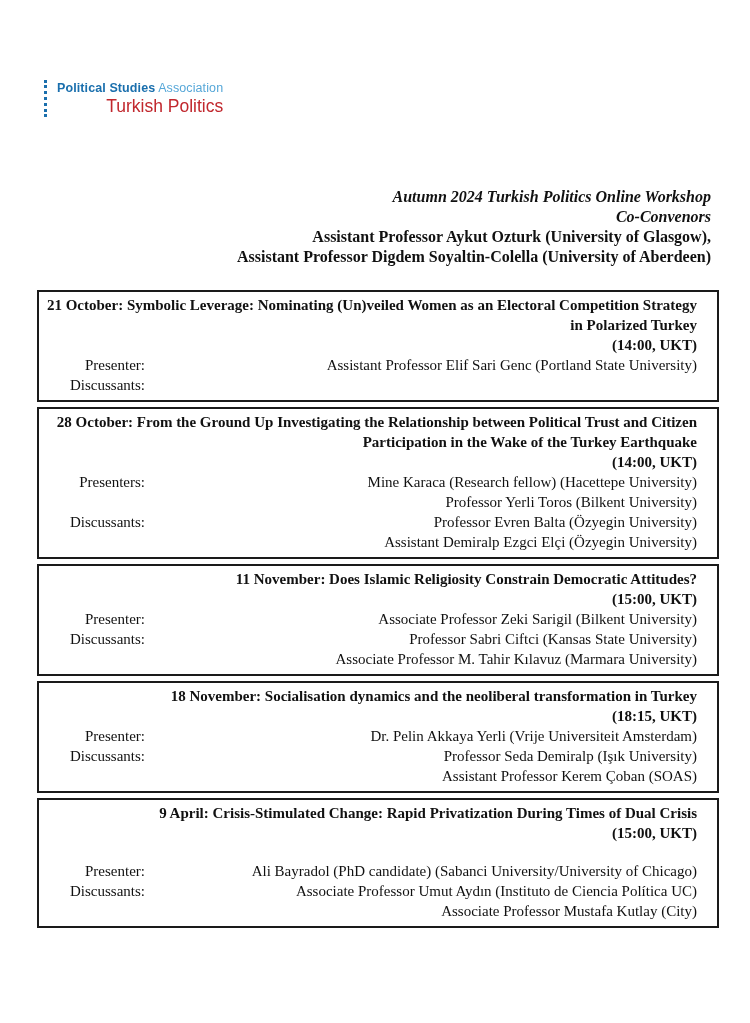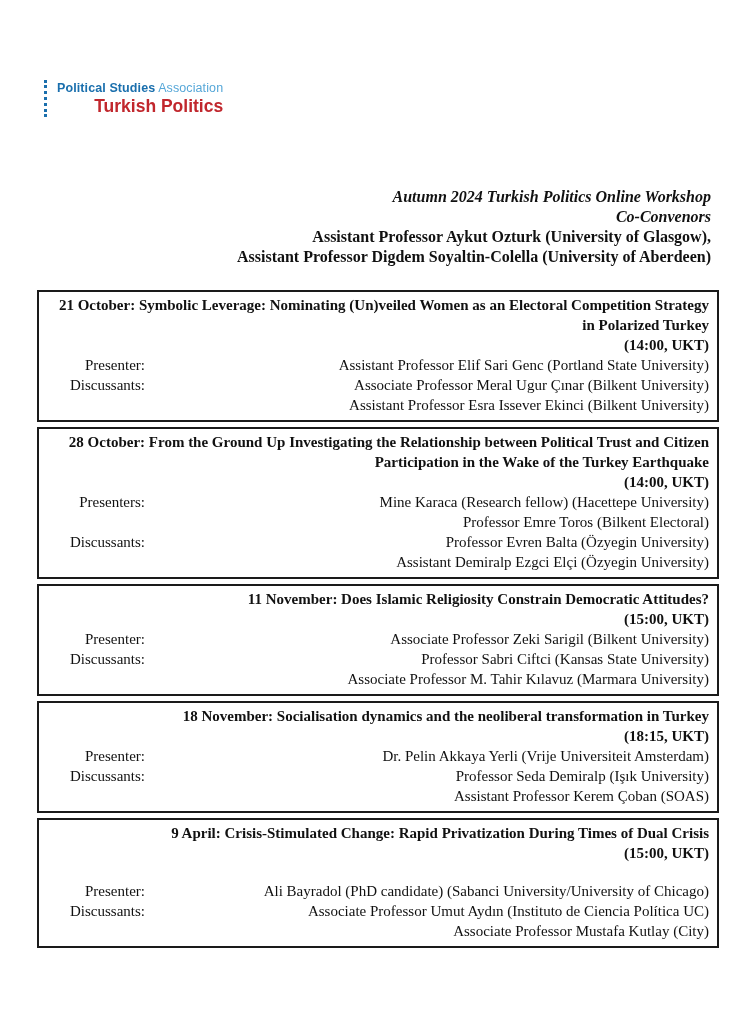--- a/index.html
+++ b/index.html
@@ -40,21 +40,21 @@
     font-weight: bold;
     color: var(--brand-blue, #1a6fad);
   }
   .logo-org .org-light {
     font-weight: normal;
     color: var(--brand-light-blue, #56a7d8);
   }
   .logo-group {
     font-size: 17.5px;
     line-height: 21px;
-    font-weight: bold;
+    font-weight: normal;
     color: var(--brand-red, #c1272d);
   }
 
   
   .intro {
     position: absolute;
     left: 41px;
     top: 187px;
     width: 670px;
     font-size: 16px;
@@ -68,21 +68,21 @@
     position: absolute;
     left: 37px;
     top: 290px;
     width: 682px;
   }
   .session {
     box-sizing: border-box;
     width: 682px;
     border: 2px solid #1a1a1a;
     margin-bottom: 5px;
-    padding: 3px 8px 5px 6px;
+    padding: 3px 20px 5px 6px;
     font-size: 15px;
     line-height: 20px;
   }
   .session-title, .session-time { font-weight: bold; }
   .blank-line { height: 18px; }
   .people-row { display: flex; }
   .role-label { width: 100px; flex: 0 0 100px; }
   .names { flex: 1; }
 </style>
 </head>
@@ -115,37 +115,33 @@
       <div class="people">
     <div class="people-row">
       <div class="role-label">Presenter:</div>
       <div class="names">
               <div>Assistant Professor Elif Sari Genc (Portland State University)</div>
             </div>
     </div>
 
     <div class="people-row">
       <div class="role-label">Discussants:</div>
-      <div class="names">
-              <div>Associate Professor Meral Ugur Çınar (Bilkent University)</div>
-              <div>Assistant Professor Esra Issever Ekinci (Bilkent University)</div>
-            </div>
     </div>
   </div>
     </div>
 
     <div class="session">
       <div class="session-title">28 October: From the Ground Up Investigating the Relationship between Political Trust and Citizen Participation in the Wake of the Turkey Earthquake</div>
       <div class="session-time">(14:00, UKT)</div>
       <div class="people">
     <div class="people-row">
       <div class="role-label">Presenters:</div>
       <div class="names">
               <div>Mine Karaca (Research fellow) (Hacettepe University)</div>
-              <div>Professor Emre Toros (Bilkent Electoral)</div>
+              <div>Professor Yerli Toros (Bilkent University)</div>
             </div>
     </div>
 
     <div class="people-row">
       <div class="role-label">Discussants:</div>
       <div class="names">
               <div>Professor Evren Balta (Özyegin University)</div>
               <div>Assistant Demiralp Ezgci Elçi (Özyegin University)</div>
             </div>
     </div>

